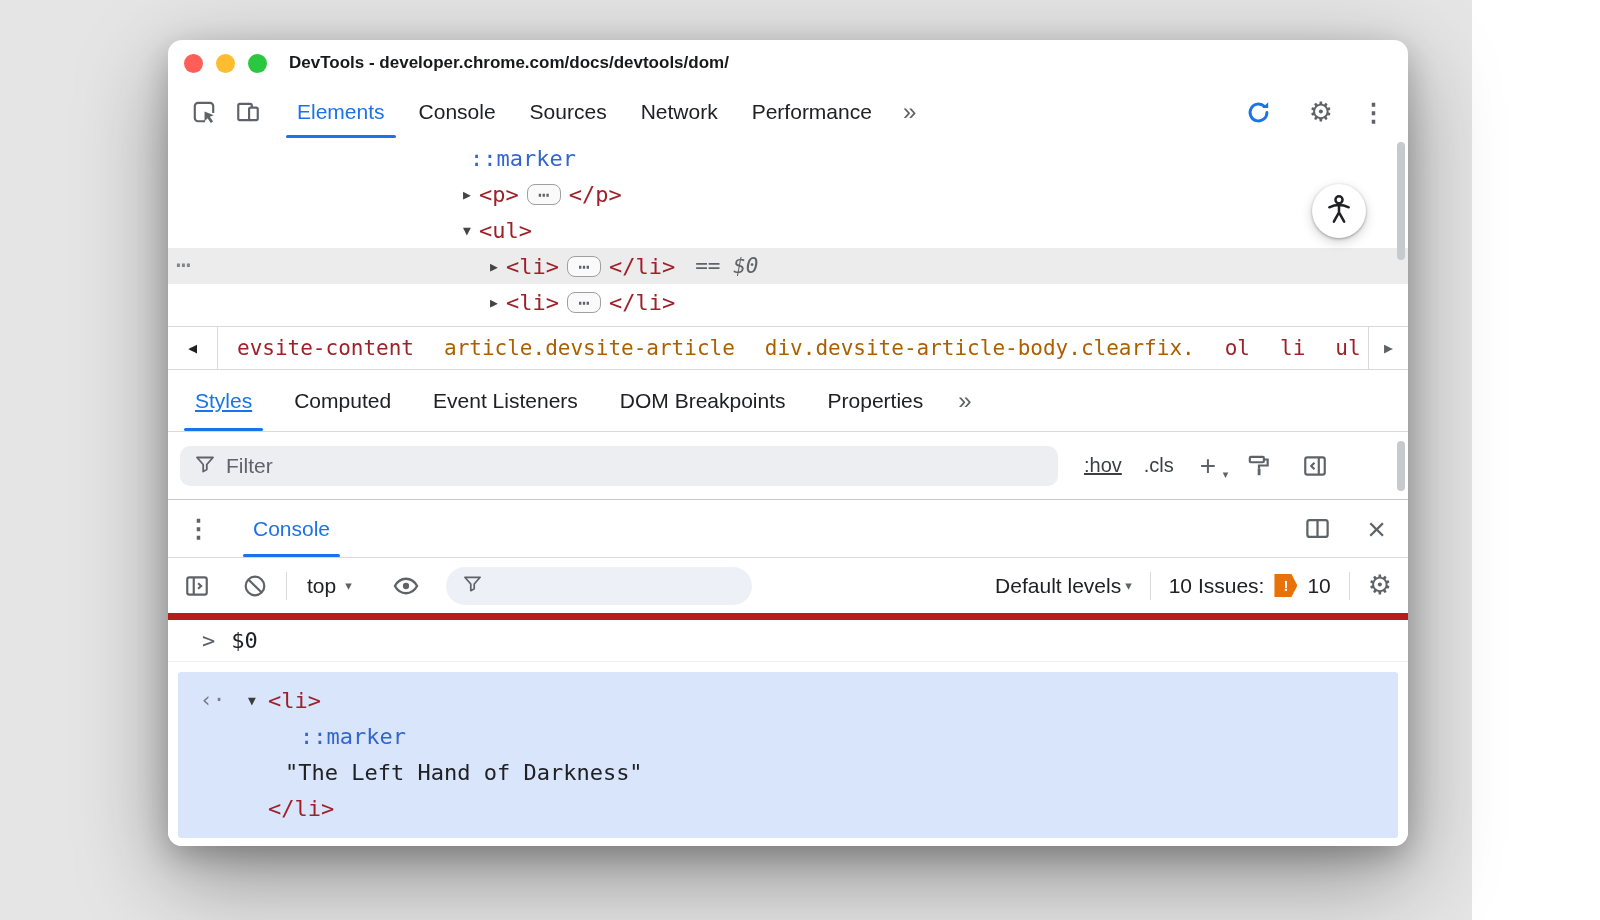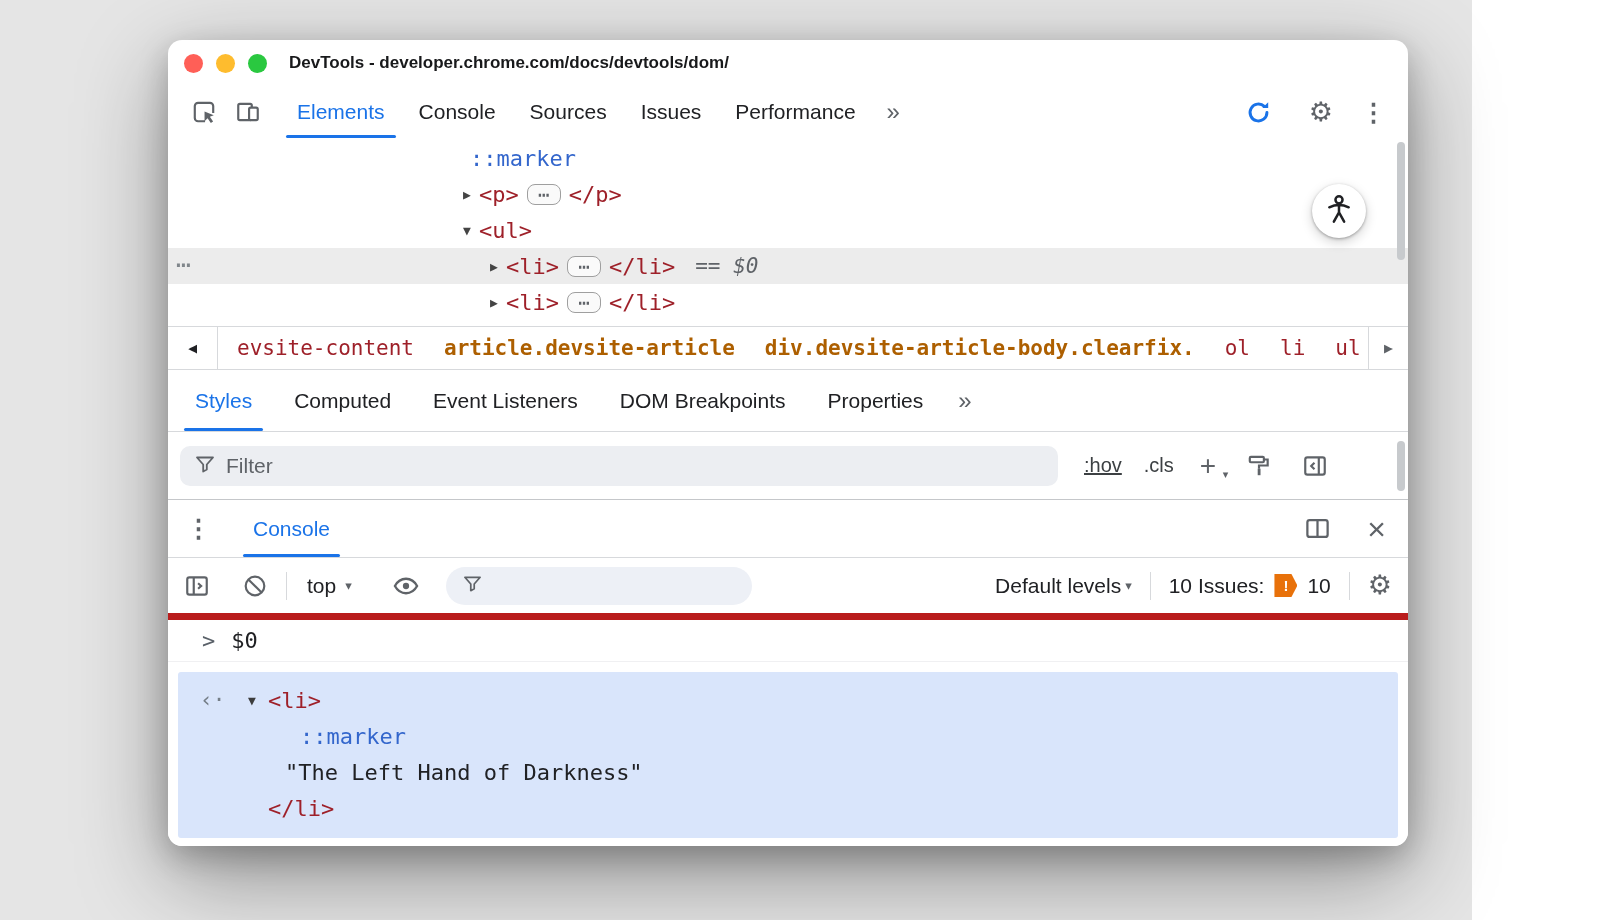--- a/index.html
+++ b/index.html
@@ -57,27 +57,27 @@
   .breadcrumbs { height:44px; flex:none; display:flex; align-items:stretch;
                  border-top:1px solid #d7d9dc; border-bottom:1px solid #d7d9dc;
                  font-family:"DejaVu Sans Mono", monospace; font-size:21px; background:#fff; }
   .crumb-nav { width:50px; flex:none; display:flex; align-items:center; justify-content:center;
                color:#202124; font-size:15px; }
   .crumb-nav.left { border-right:1px solid #d7d9dc; }
   .crumb-nav.right { border-left:1px solid #d7d9dc; width:40px; color:#5f6368; }
   .crumb-list { flex:1; display:flex; align-items:center; padding:0 4px; overflow:hidden; white-space:nowrap; }
   .crumb { padding:4px 10px; margin:0 5px; border-radius:5px; flex:none; }
   .crumb.tagc { color:#9e2029; }
-  .crumb.classc { color:#ad5f00;font-weight:bold; }
+  .crumb.classc { color:#ad5f00; }
 
   
   .styles-tabs { height:62px; flex:none; display:flex; align-items:center;
                  border-bottom:1px solid #d7d9dc; padding:0 6px; font-size:21px; color:#202124; }
   .stab { padding:0 21px; height:100%; display:flex; align-items:center; position:relative; }
-  .stab.active { color:#1a73e8; }
+  .stab.active { color:#1a73e8;text-decoration:underline; }
   .stab.active::after { content:""; position:absolute; left:10px; right:10px; bottom:0; height:3px;
                         background:#1a73e8; border-radius:2px; }
 
   
   .styles-toolbar { height:68px; flex:none; display:flex; align-items:center; padding:0 12px;
                     border-bottom:1px solid #c5c7ca; position:relative; background:#fff; }
   .filter-box { width:878px; height:40px; border-radius:10px; background:#eceef2;
                 display:flex; align-items:center; padding:0 14px; gap:10px; flex:none; }
   .filter-box input { border:none; outline:none; background:transparent; font-size:21px;
                       color:#202124; width:100%; font-family:"Liberation Sans", sans-serif; }
@@ -167,21 +167,21 @@
         <div class="tab active">
           <span>Elements</span>
         </div>
         <div class="tab">
           <span>Console</span>
         </div>
         <div class="tab">
           <span>Sources</span>
         </div>
         <div class="tab">
-          <span>Issues</span>
+          <span>Network</span>
         </div>
         <div class="tab">
           <span>Performance</span>
         </div>
       </div>
       <span class="more-btn">»</span>
       <div class="toolbar-right">
         <span class="tb-icon">
           <svg viewBox="0 0 24 24" width="27" height="27">
             <path d="M19.5 12a7.5 7.5 0 1 1-2.3-5.4" fill="none" stroke="#1a73e8" stroke-width="2.6" stroke-linecap="round"></path>

